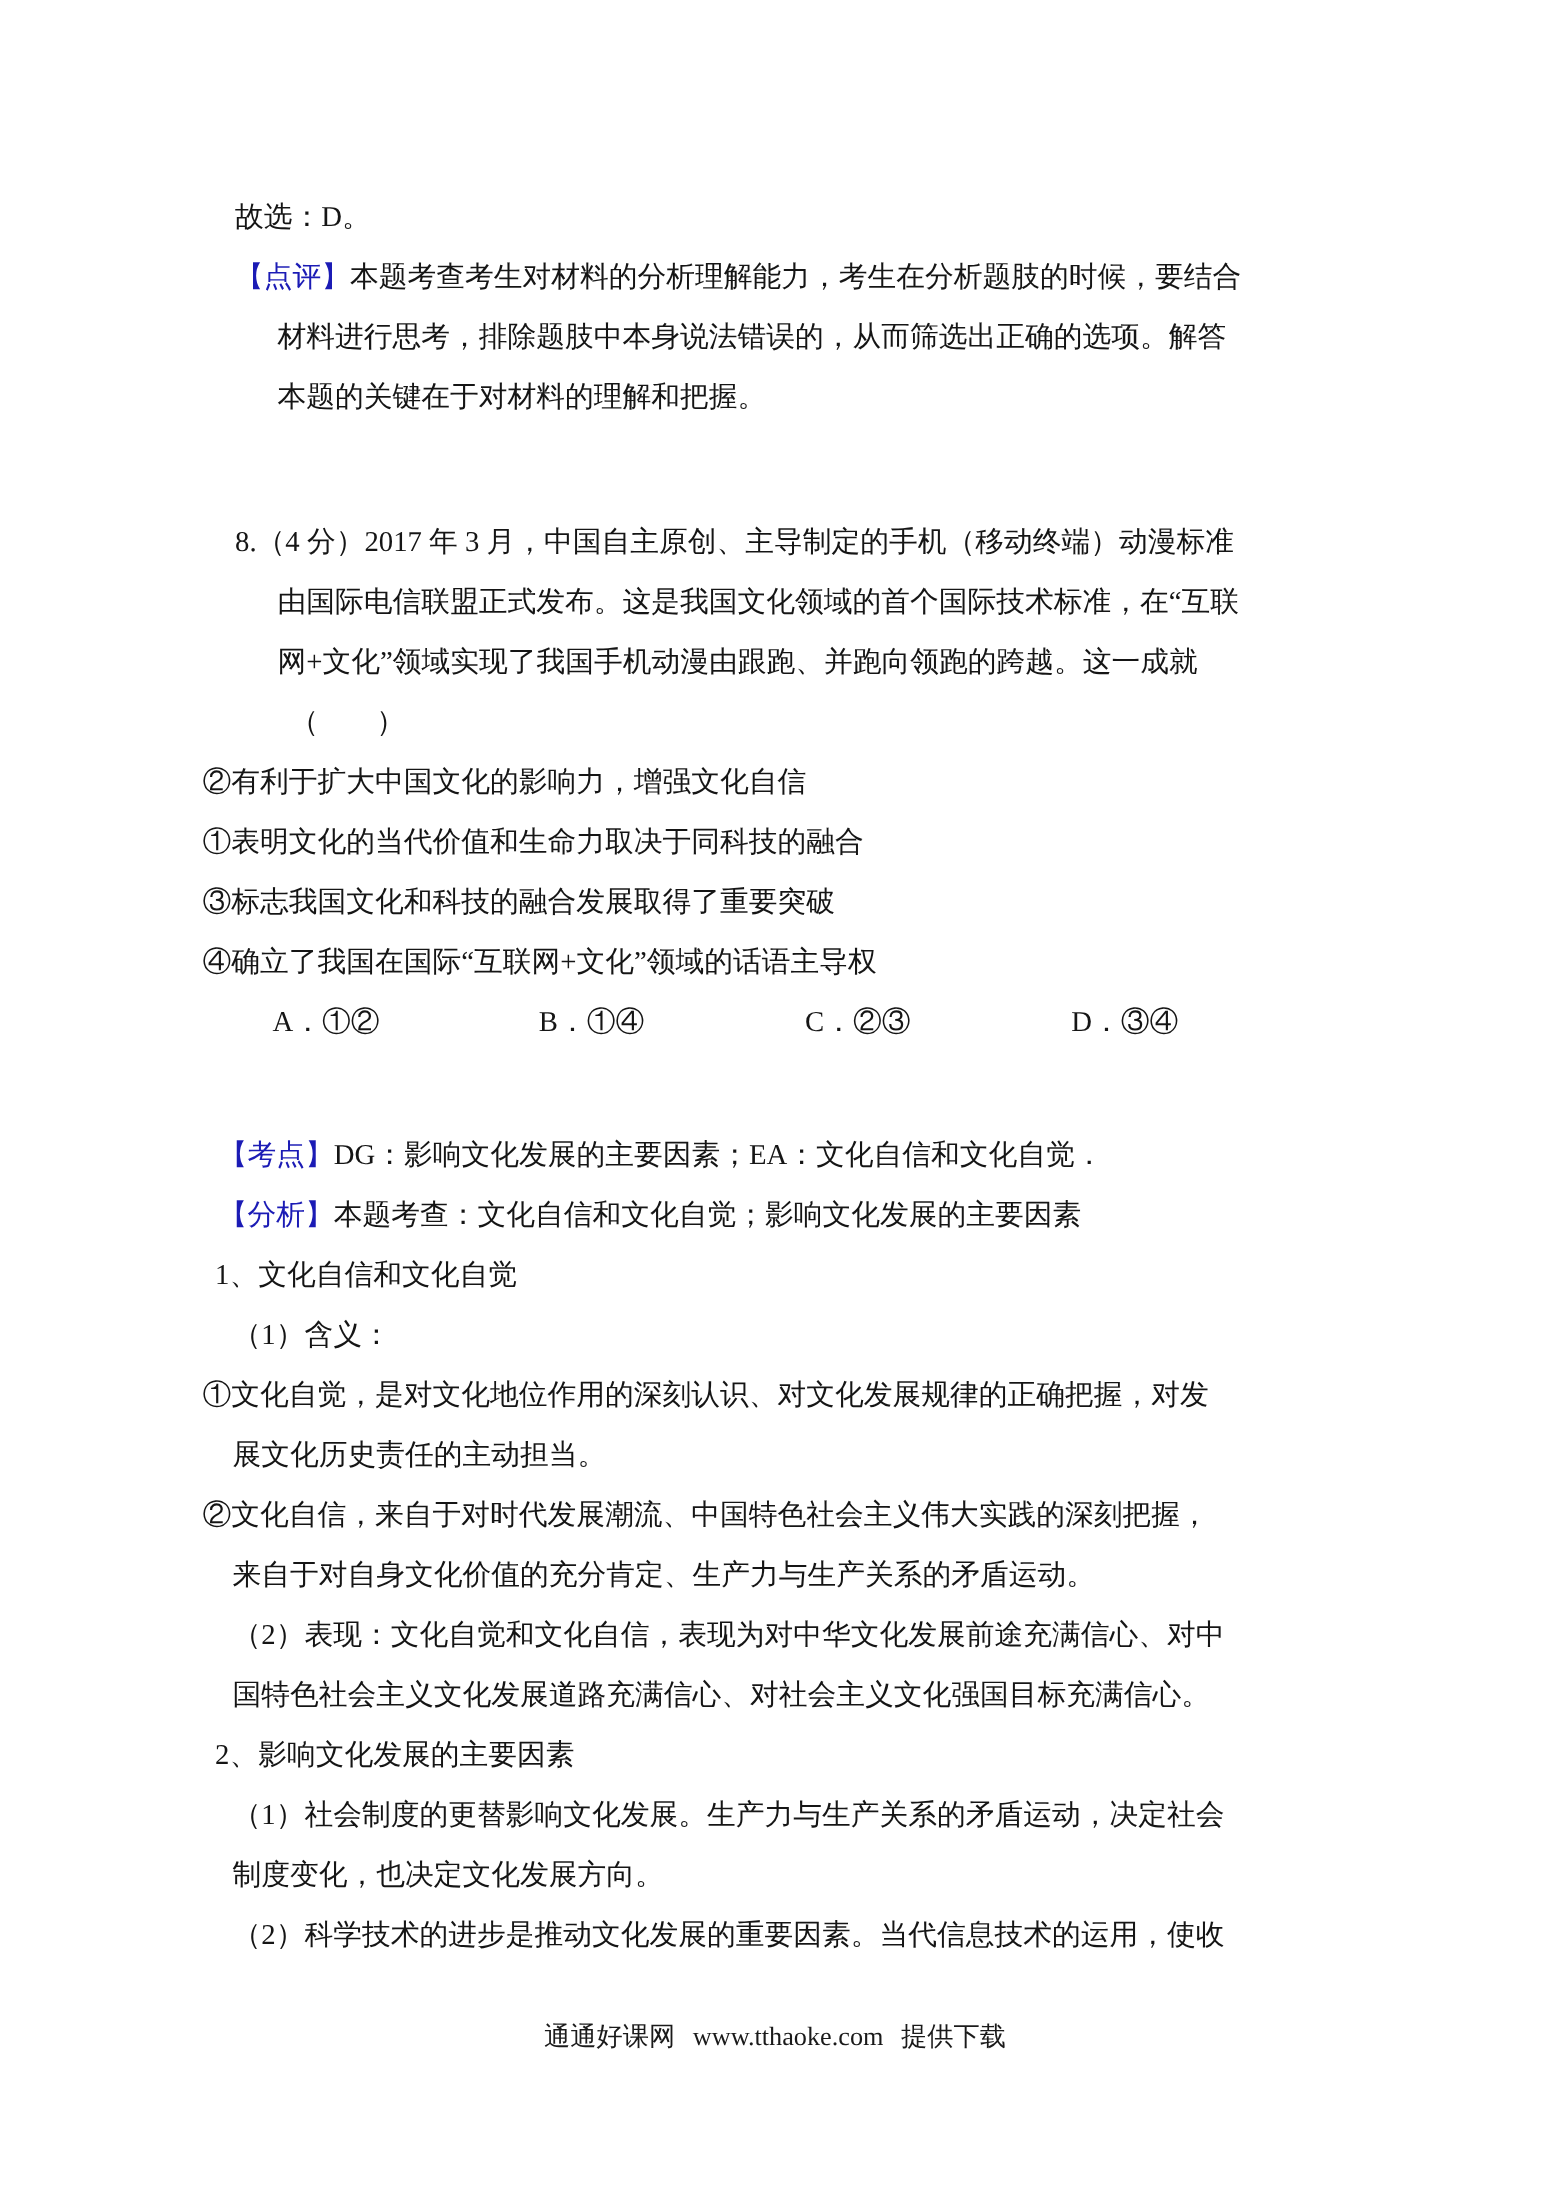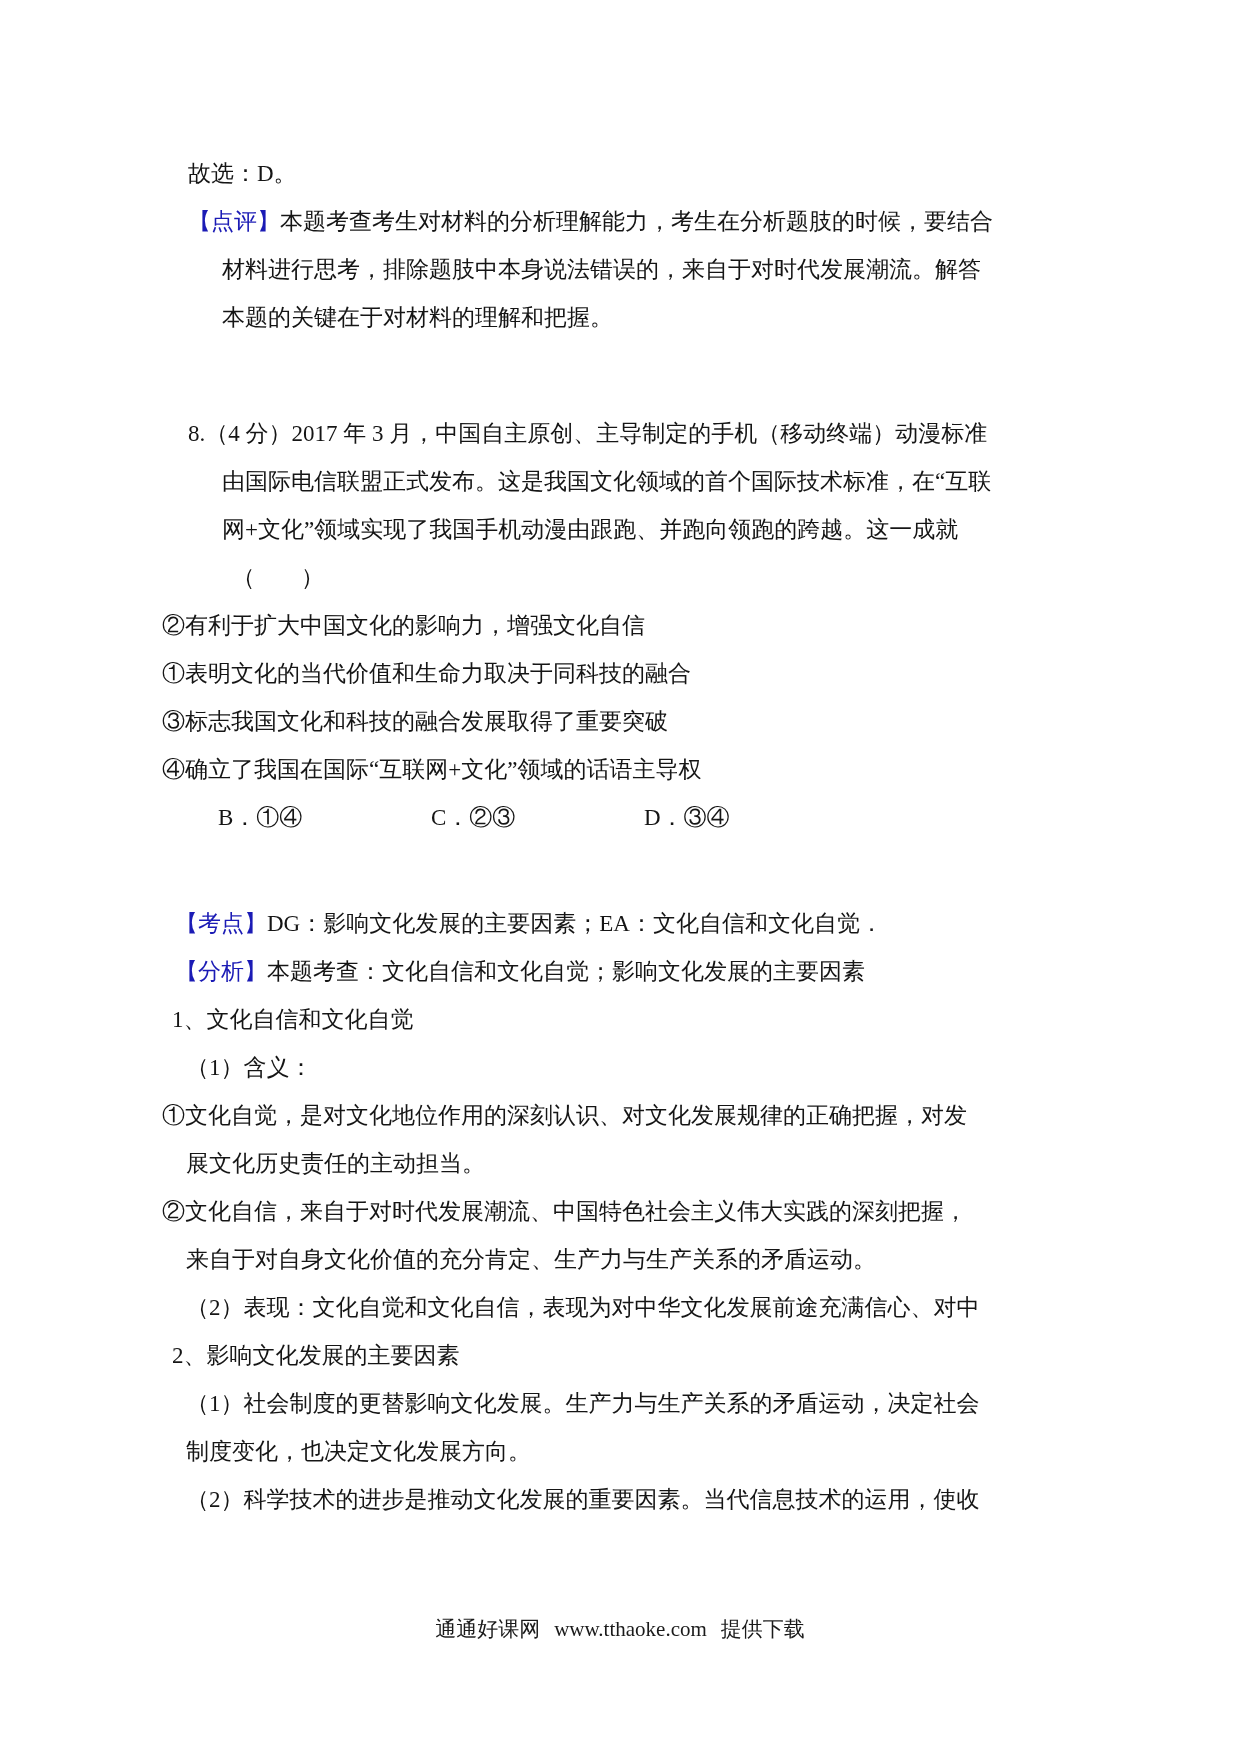--- a/index.html
+++ b/index.html
@@ -54,49 +54,51 @@
 </style>
 </head>
 <body>
 
 <div class="page">
   <div class="content">
 
     <div class="line i-a">故选：D。</div>
 
     <div class="line i-a"><span class="blue">【点评】</span><span>本题考查考生对材料的分析理解能力，考生在分析题肢的时候，要结合</span></div>
-    <div class="line i-b">材料进行思考，排除题肢中本身说法错误的，来自于对时代发展潮流。解答</div>
+    <div class="line i-b">材料进行思考，排除题肢中本身说法错误的，从而筛选出正确的选项。解答</div>
     <div class="line i-b">本题的关键在于对材料的理解和把握。</div>
 
     <div class="line i-a gap-q">8.（4 分）2017 年 3 月，中国自主原创、主导制定的手机（移动终端）动漫标准</div>
     <div class="line i-b">由国际电信联盟正式发布。这是我国文化领域的首个国际技术标准，在“互联</div>
     <div class="line i-b">网+文化”领域实现了我国手机动漫由跟跑、并跑向领跑的跨越。这一成就</div>
     <div class="line i-c">（　　）</div>
 
     <div class="line i-0">②有利于扩大中国文化的影响力，增强文化自信</div>
     <div class="line i-0">①表明文化的当代价值和生命力取决于同科技的融合</div>
     <div class="line i-0">③标志我国文化和科技的融合发展取得了重要突破</div>
     <div class="line i-0">④确立了我国在国际“互联网+文化”领域的话语主导权</div>
 
     <div class="line options">
+      <span class="opt">A．①②</span>
       <span class="opt">B．①④</span>
       <span class="opt">C．②③</span>
       <span class="opt">D．③④</span>
     </div>
 
     <div class="line i-d gap-k"><span class="blue">【考点】</span><span>DG：影响文化发展的主要因素；EA：文化自信和文化自觉．</span></div>
     <div class="line i-d"><span class="blue">【分析】</span><span>本题考查：文化自信和文化自觉；影响文化发展的主要因素</span></div>
 
     <div class="line i-e">1、文化自信和文化自觉</div>
     <div class="line i-f">（1）含义：</div>
     <div class="line i-0">①文化自觉，是对文化地位作用的深刻认识、对文化发展规律的正确把握，对发</div>
     <div class="line i-g">展文化历史责任的主动担当。</div>
     <div class="line i-0">②文化自信，来自于对时代发展潮流、中国特色社会主义伟大实践的深刻把握，</div>
     <div class="line i-g">来自于对自身文化价值的充分肯定、生产力与生产关系的矛盾运动。</div>
     <div class="line i-f">（2）表现：文化自觉和文化自信，表现为对中华文化发展前途充满信心、对中</div>
+    <div class="line i-g">国特色社会主义文化发展道路充满信心、对社会主义文化强国目标充满信心。</div>
     <div class="line i-e">2、影响文化发展的主要因素</div>
     <div class="line i-f">（1）社会制度的更替影响文化发展。生产力与生产关系的矛盾运动，决定社会</div>
     <div class="line i-g">制度变化，也决定文化发展方向。</div>
     <div class="line i-f">（2）科学技术的进步是推动文化发展的重要因素。当代信息技术的运用，使收</div>
   </div>
 
   <div class="footer">
     <span>通通好课网</span><span>www.tthaoke.com</span><span>提供下载</span>
   </div>
 </div>

